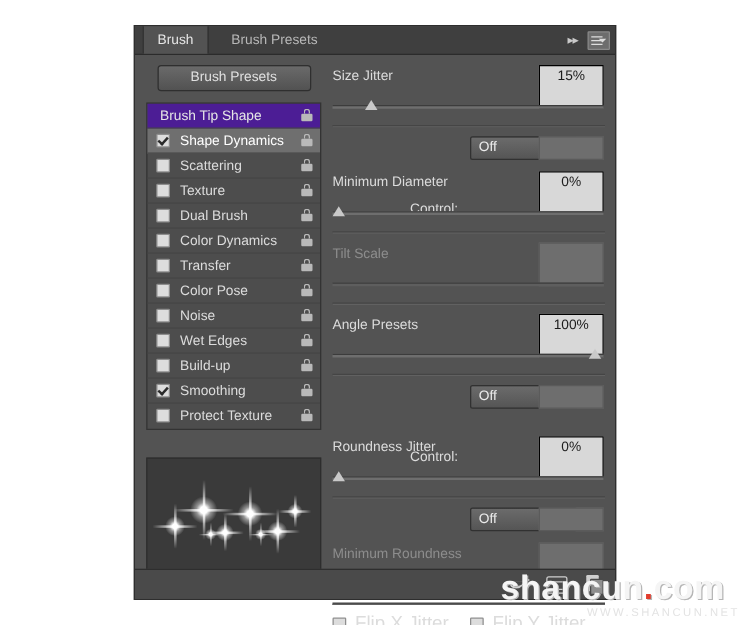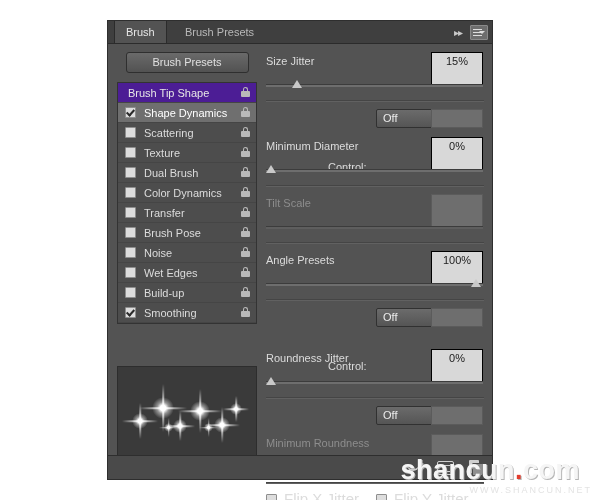--- a/index.html
+++ b/index.html
@@ -543,21 +543,21 @@
           <span class="cb"></span>
           <span>Transfer</span>
           <span class="lock">
               <span class="shackle"></span>
               <span class="bodyb"></span>
             </span>
         </div>
 
         <div class="row">
           <span class="cb"></span>
-          <span>Brush Pose</span>
+          <span>Color Pose</span>
           <span class="lock">
               <span class="shackle"></span>
               <span class="bodyb"></span>
             </span>
         </div>
 
         <div class="row">
           <span class="cb"></span>
           <span>Noise</span>
           <span class="lock">
@@ -586,20 +586,28 @@
 
         <div class="row">
           <span class="cb checked"></span>
           <span>Smoothing</span>
           <span class="lock">
               <span class="shackle"></span>
               <span class="bodyb"></span>
             </span>
         </div>
 
+        <div class="row" style="border-bottom:none">
+          <span class="cb"></span>
+          <span>Protect Texture</span>
+          <span class="lock">
+              <span class="shackle"></span>
+              <span class="bodyb"></span>
+            </span>
+        </div>
 
       </div>
     </div>
 
     <div class="preview">
       <span class="spark" style="left:14px; top:46px; width:16px; height:16px;"></span>
       <span class="spark" style="left:34px; top:30px; width:22px; height:22px;"></span>
       <span class="spark" style="left:55px; top:52px; width:14px; height:14px;"></span>
       <span class="spark" style="left:72px; top:34px; width:20px; height:20px;"></span>
       <span class="spark" style="left:96px; top:50px; width:16px; height:16px;"></span>

